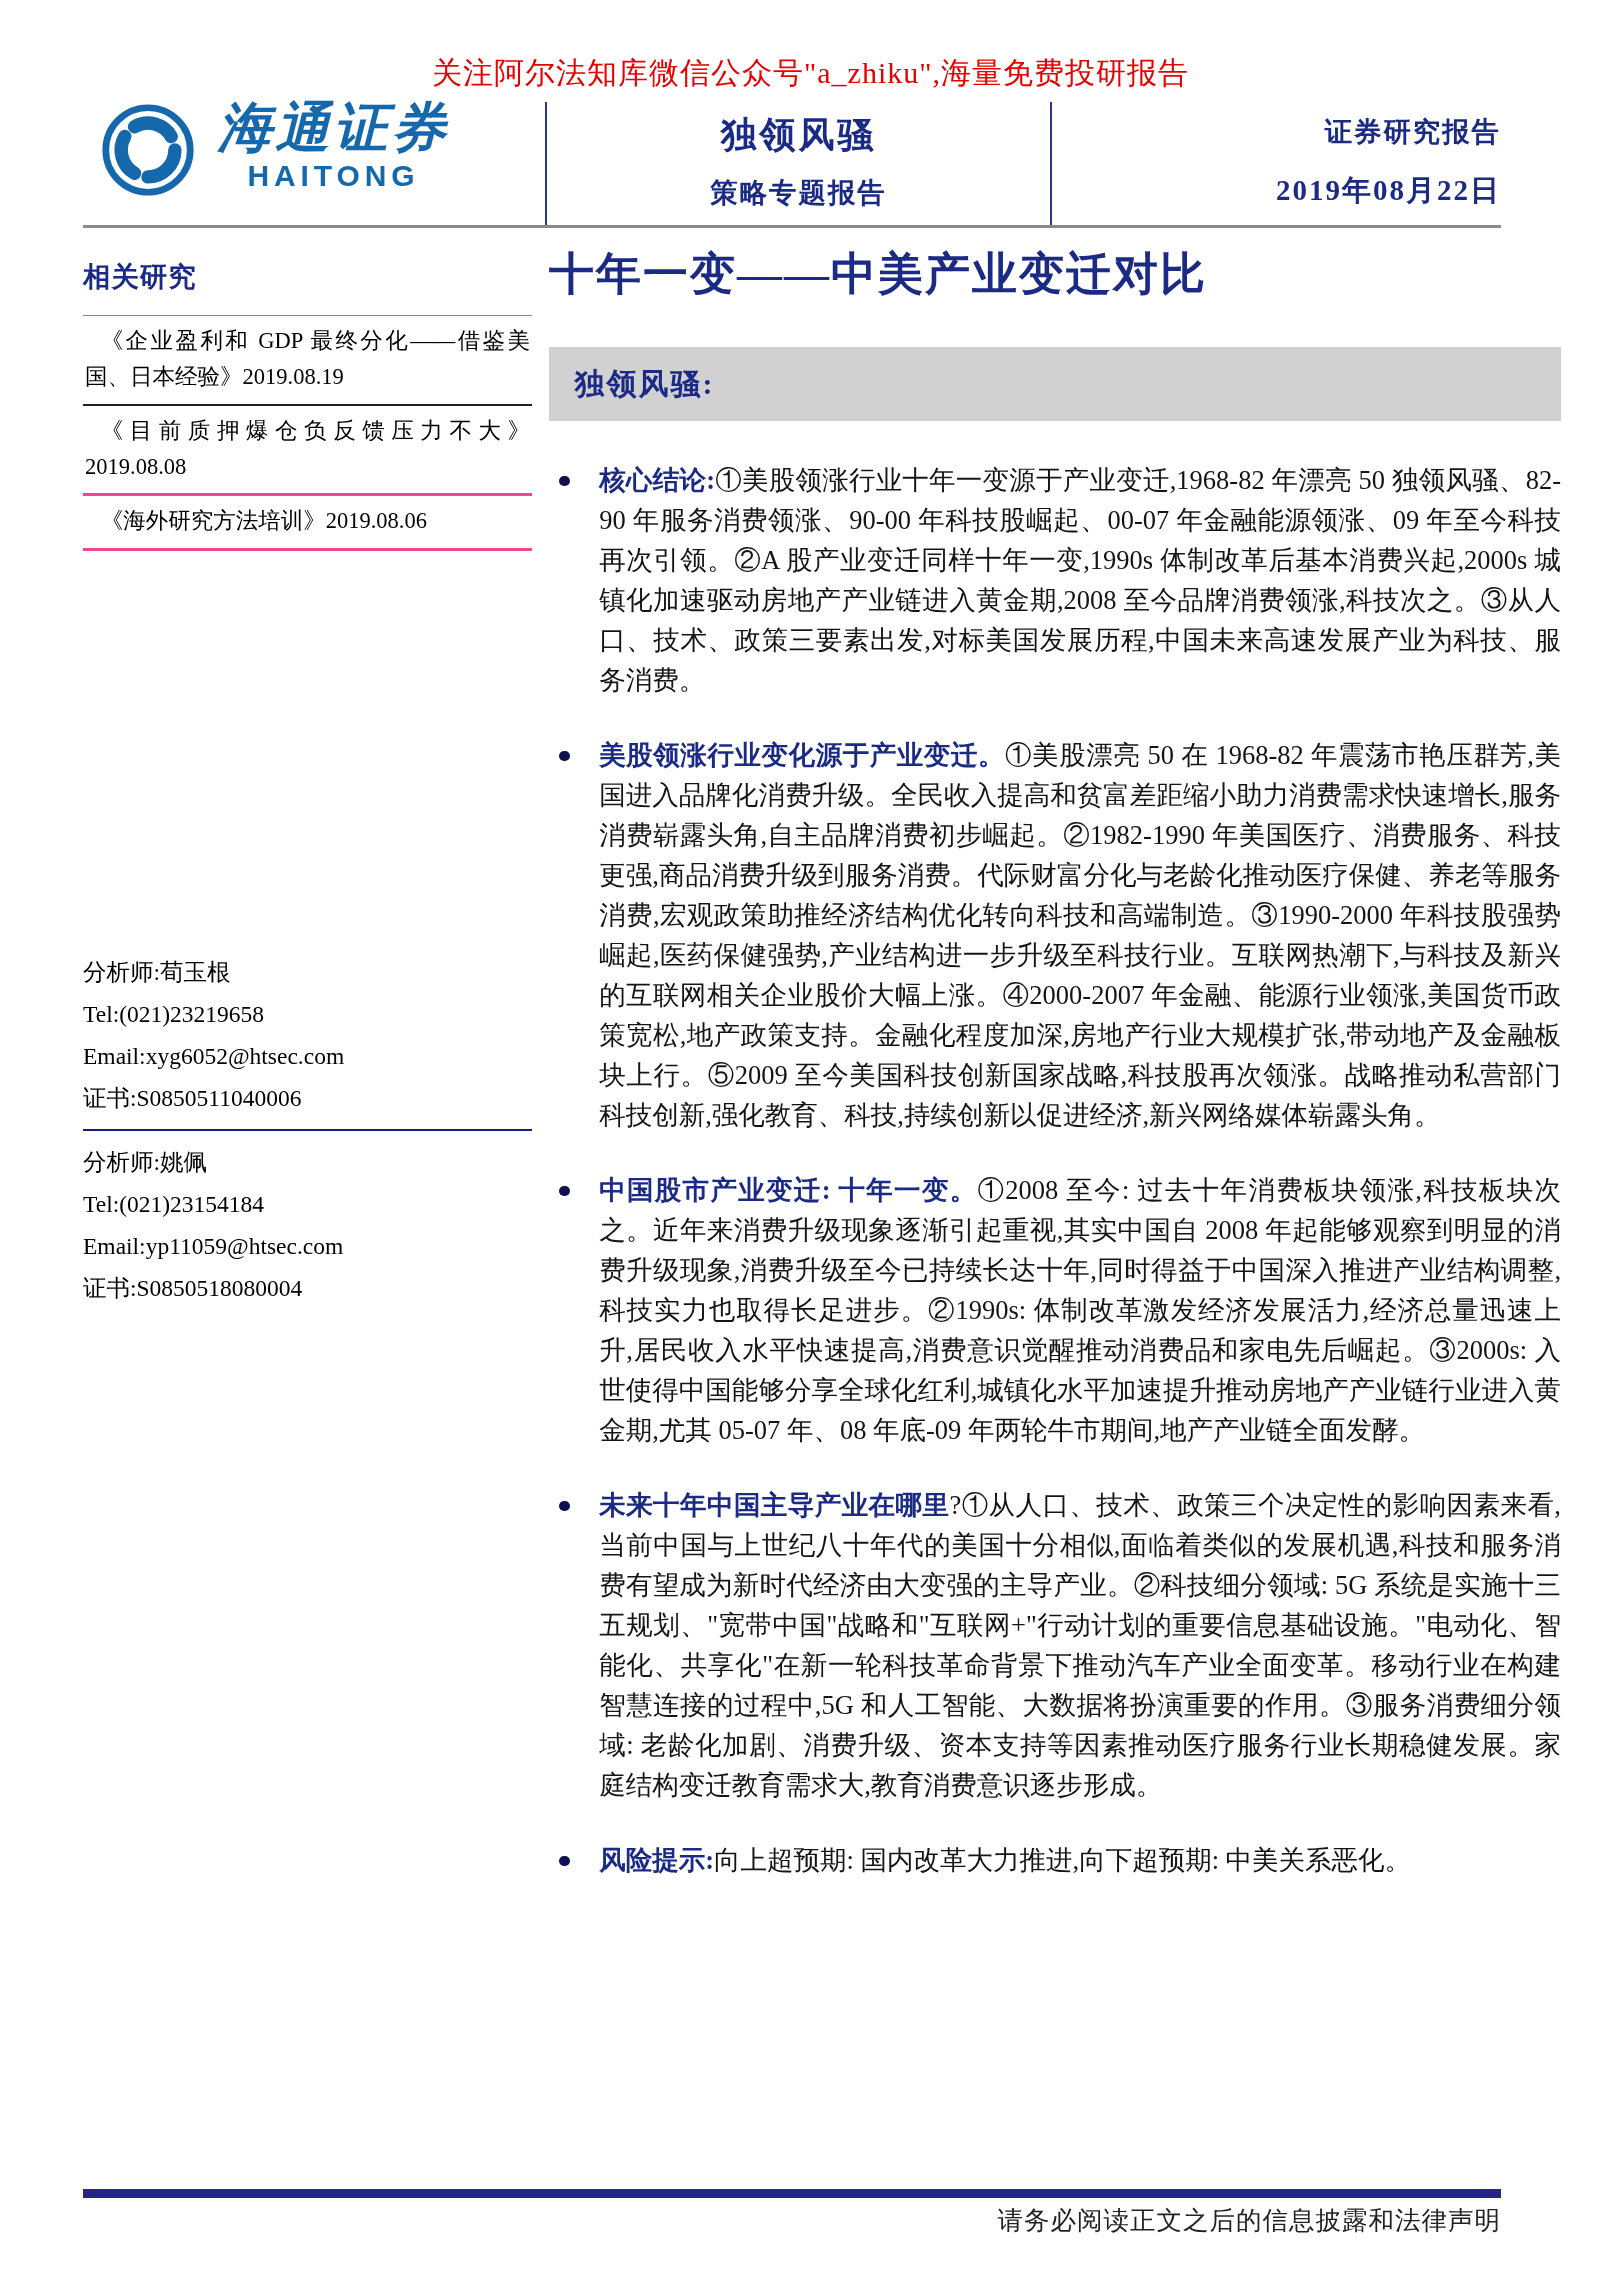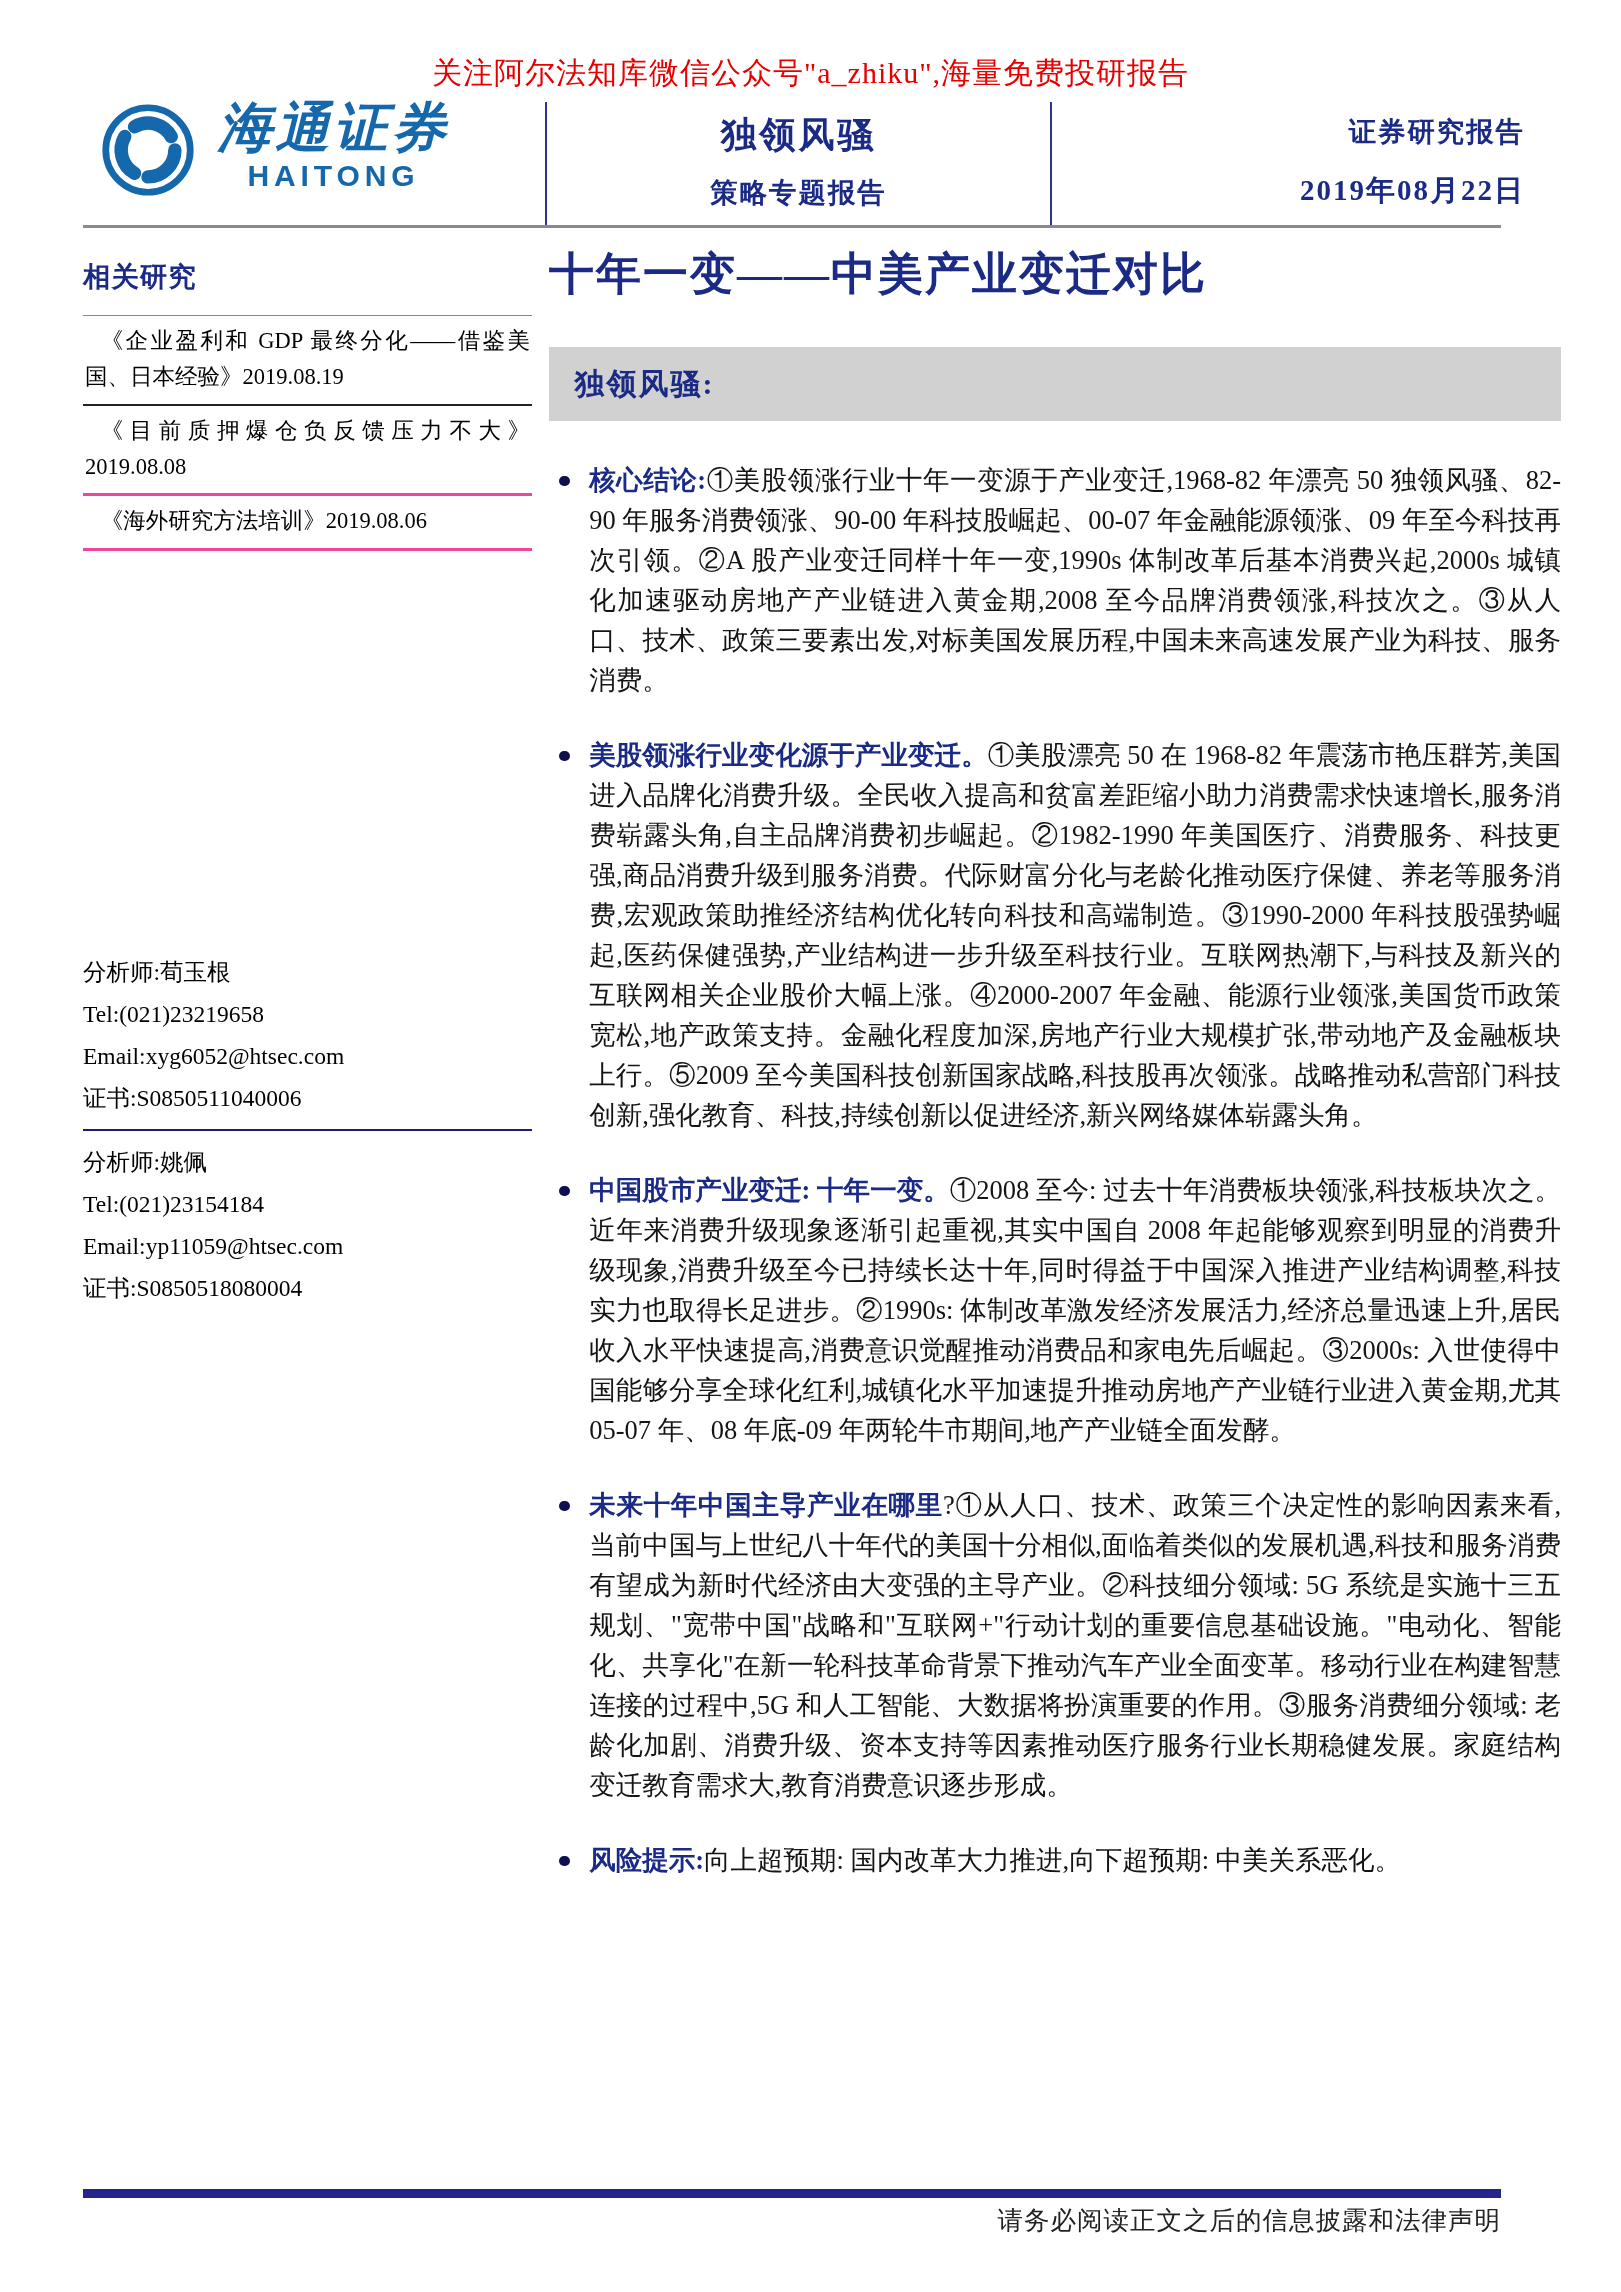--- a/index.html
+++ b/index.html
@@ -44,21 +44,21 @@
     font-family: "Liberation Sans", sans-serif;
     font-size: 30px; font-weight: bold; color: var(--logo-blue);
     letter-spacing: 4.9px; line-height: 33px;
   }
   .vline { position: absolute; top: 102px; width: 2px; height: 125px; background: #2e3390; }
   .vline1 { left: 545px; }
   .vline2 { left: 1050px; }
   .header-center { position: absolute; top: 114px; left: 547px; width: 503px; text-align: center; }
   .cat { font-size: 36px; font-weight: bold; color: var(--navy); line-height: 43px; letter-spacing: 2.9px; }
   .subcat { font-size: 27.4px; font-weight: bold; color: var(--navy); line-height: 33px; margin-top: 19.6px; letter-spacing: 2px; }
-  .header-right { position: absolute; top: 116px; left: 1052px; width: 449px; text-align: right; margin-left: 24px; }
+  .header-right { position: absolute; top: 116px; left: 1052px; width: 449px; text-align: right; }
   .rtype { font-size: 27.4px; font-weight: bold; color: var(--navy); line-height: 33px; letter-spacing: 2px; }
   .rdate { font-size: 29px; font-weight: bold; color: var(--navy); line-height: 35px; margin-top: 23.5px; letter-spacing: 2px; }
   .hrule { position: absolute; top: 225px; left: 83px; width: 1418px; height: 2.9px; background: var(--rule-gray); }
   
   .sidebar { position: absolute; top: 259px; left: 83px; width: 449px; }
   .related-title {
     font-size: 27.4px; font-weight: bold; color: var(--navy);
     padding-bottom: 20px; border-bottom: 1px solid #888;
     letter-spacing: 1px;
   }
@@ -76,21 +76,21 @@
   .doc-title {
     margin: 0; font-size: 45px; font-weight: bold; color: var(--navy);
     letter-spacing: 2px; line-height: 59px;
   }
   .keybox {
     margin-top: 43px; height: 74px; background: var(--box-gray);
     display: flex; align-items: center; padding-left: 25.5px;
   }
   .keybox span { font-size: 30px; font-weight: bold; color: var(--navy); letter-spacing: 2px; }
   .bullets { margin-top: 39px; }
-  .bullet { display: flex; margin-bottom: 35px; }
+  .bullet { display: flex; margin-bottom: 35px; gap: 10px; }
   .dot {
     flex-shrink: 0; width: 10.8px; height: 10.8px; border-radius: 50%;
     background: #101050; margin: 15.7px 19.6px 0 9.8px;
   }
   .bullet p {
     margin: 0; font-size: 26.5px; line-height: 40px;
     color: var(--text-black); text-align: justify;
   }
   .bhead { font-weight: bold; color: var(--navy); }
   

